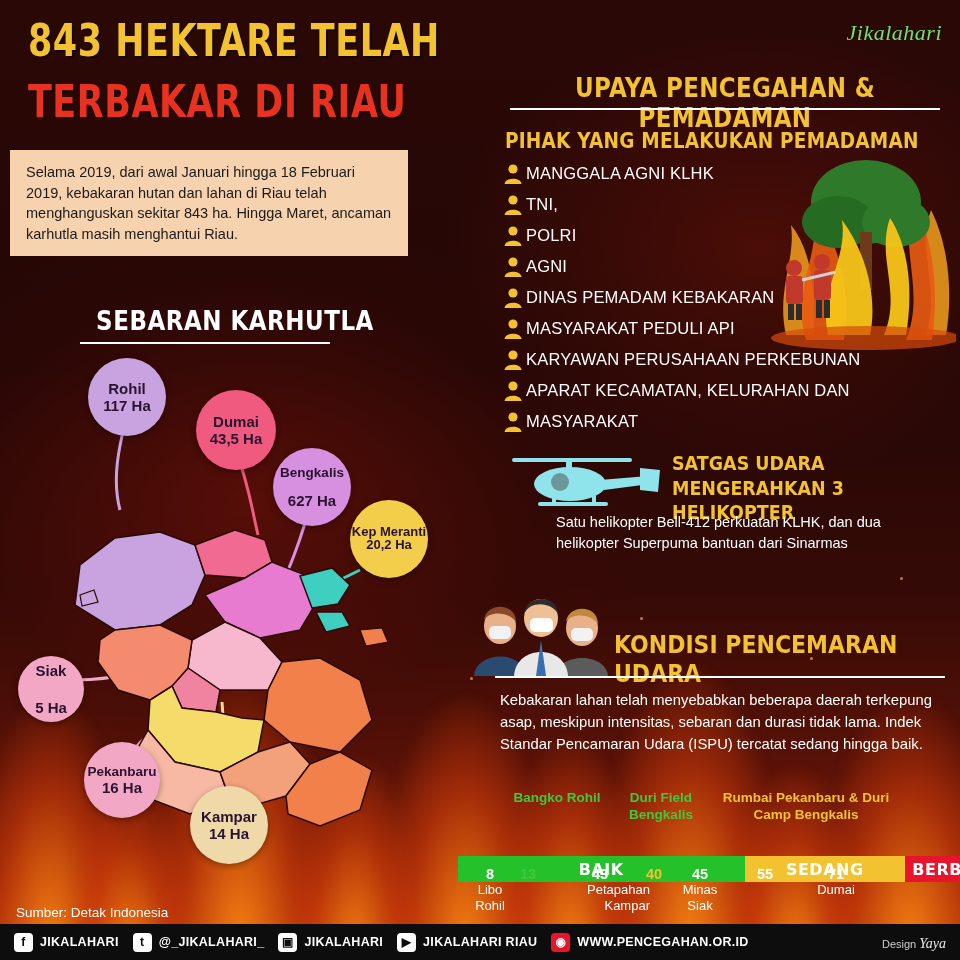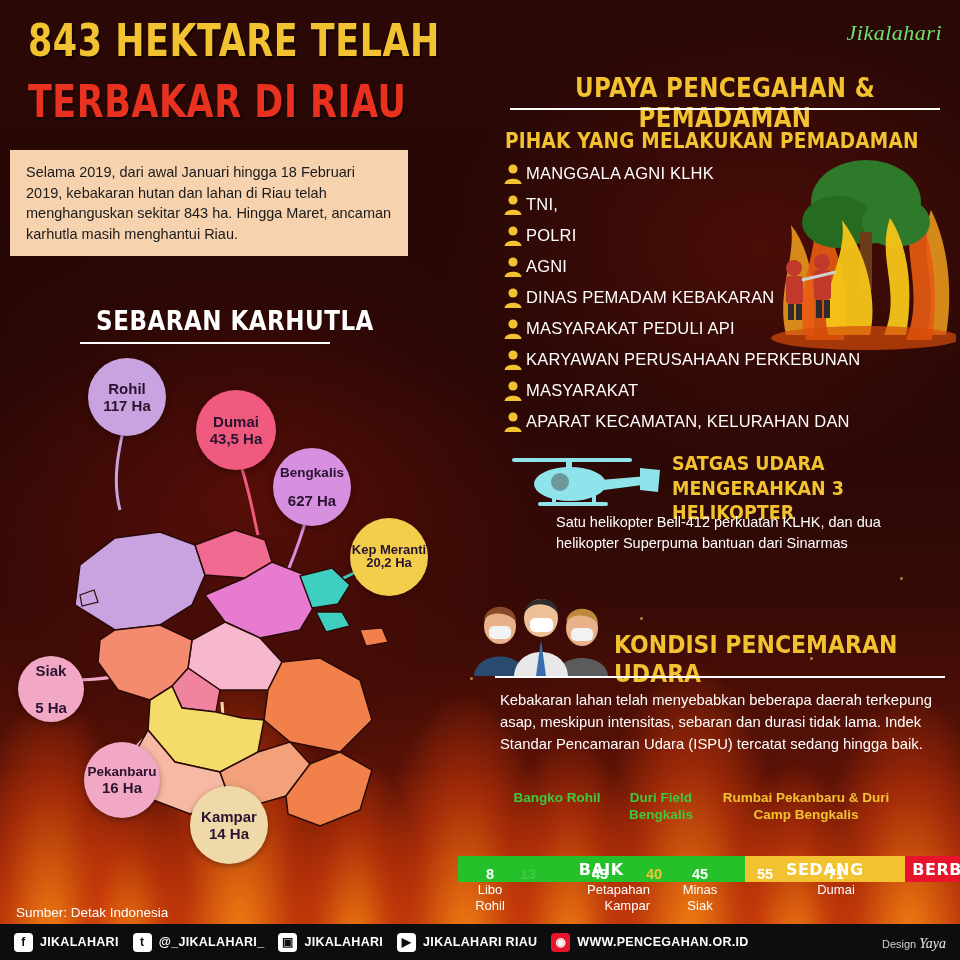--- a/index.html
+++ b/index.html
@@ -237,21 +237,21 @@
     <span class="ha">117 Ha</span>
   </div>
   <div class="bubble" style="left:196px; top:390px; width:80px; height:80px; background:#f05a7e;">
     <span class="nm">Dumai</span>
     <span class="ha">43,5 Ha</span>
   </div>
   <div class="bubble" style="left:273px; top:448px; width:78px; height:78px; background:#d78fe0;gap:12px;">
     <span class="nm" style="font-size:13.5px;">Bengkalis</span>
     <span class="ha">627 Ha</span>
   </div>
-  <div class="bubble" style="left:350px; top:518px; width:78px; height:78px; background:#f2ce4a;">
+  <div class="bubble" style="left:350px; top:500px; width:78px; height:78px; background:#f2ce4a;">
     <span class="nm" style="font-size:13px; line-height:1.05;">Kep Meranti</span>
     <span class="ha" style="font-size:13px;">20,2 Ha</span>
   </div>
   <div class="bubble" style="left:18px; top:656px; width:66px; height:66px; background:#f2a8c4;gap:20px;">
     <span class="nm">Siak</span>
     <span class="ha">5 Ha</span>
   </div>
   <div class="bubble" style="left:84px; top:742px; width:76px; height:76px; background:#f2a8c4;">
     <span class="nm" style="font-size:13.5px;">Pekanbaru</span>
     <span class="ha">16 Ha</span>
@@ -355,30 +355,30 @@
       </span>
       <span class="lbl">KARYAWAN PERUSAHAAN PERKEBUNAN</span>
     </div>
     <div class="pihak-item">
       <span class="person">
         <svg width="26" height="24" viewBox="0 0 26 24">
             <circle cx="13" cy="7" r="4.6" fill="#f2c230"></circle>
             <path d="M4.5 22 C5 15, 21 15, 21.5 22 Z" fill="#f2c230"></path>
           </svg>
       </span>
+      <span class="lbl">APARAT KECAMATAN, KELURAHAN DAN</span>
+    </div>
+    <div class="pihak-item">
+      <span class="person">
+        <svg width="26" height="24" viewBox="0 0 26 24">
+            <circle cx="13" cy="7" r="4.6" fill="#f2c230"></circle>
+            <path d="M4.5 22 C5 15, 21 15, 21.5 22 Z" fill="#f2c230"></path>
+          </svg>
+      </span>
       <span class="lbl">MASYARAKAT</span>
-    </div>
-    <div class="pihak-item">
-      <span class="person">
-        <svg width="26" height="24" viewBox="0 0 26 24">
-            <circle cx="13" cy="7" r="4.6" fill="#f2c230"></circle>
-            <path d="M4.5 22 C5 15, 21 15, 21.5 22 Z" fill="#f2c230"></path>
-          </svg>
-      </span>
-      <span class="lbl">APARAT KECAMATAN, KELURAHAN DAN</span>
     </div>
   </div>
 
   <svg style="position:absolute; left:508px; top:440px; width:160px; height:80px;">
     <ellipse cx="62" cy="44" rx="36" ry="17" fill="#8fe3ea"></ellipse>
     <path d="M92 40 L140 36 L142 44 L96 50 Z" fill="#8fe3ea"></path>
     <path d="M132 28 L152 30 L150 52 L132 50 Z" fill="#8fe3ea"></path>
     <rect x="4" y="18" width="120" height="4" rx="2" fill="#8fe3ea"></rect>
     <rect x="58" y="20" width="6" height="10" fill="#8fe3ea"></rect>
     <rect x="30" y="62" width="70" height="4" rx="2" fill="#8fe3ea"></rect>

